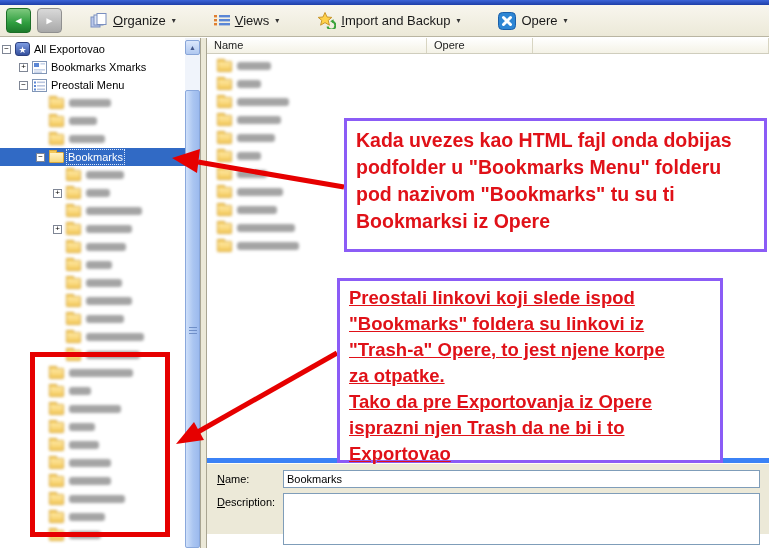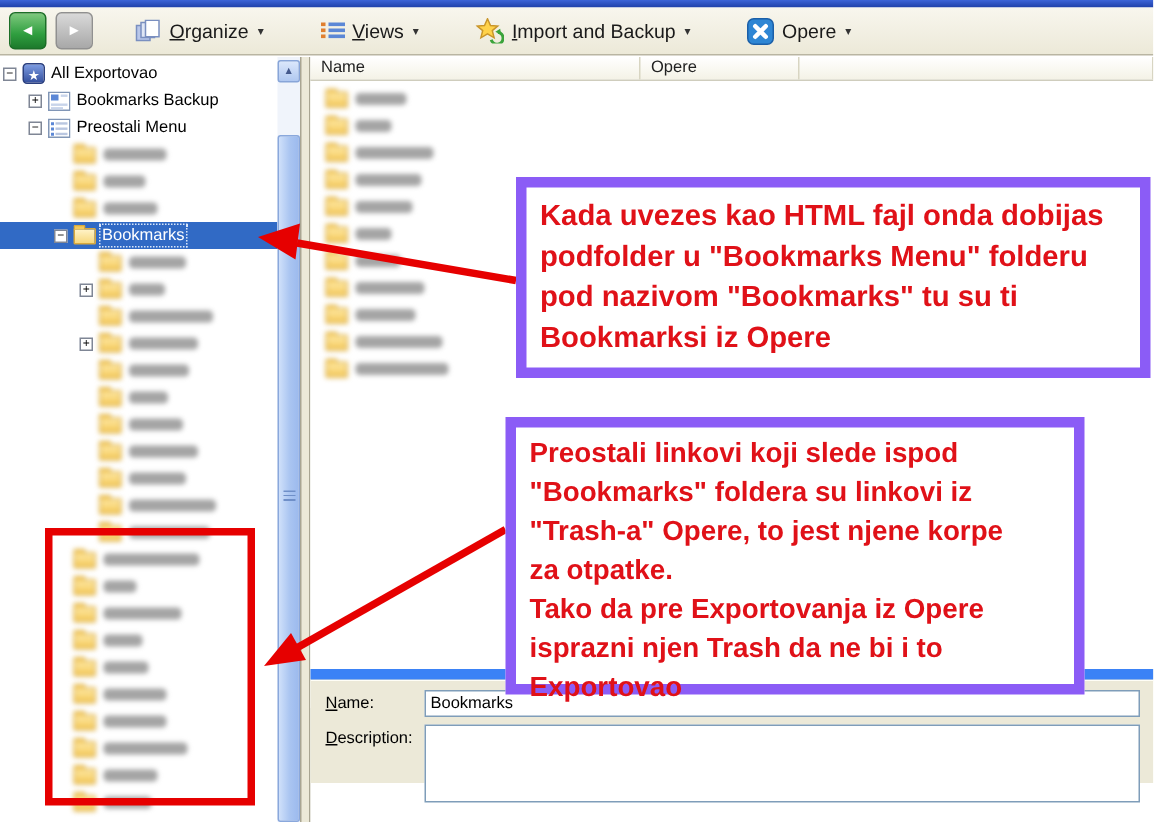--- a/index.html
+++ b/index.html
@@ -56,34 +56,34 @@
   .splitter{position:absolute;left:200px;top:0;width:7px;height:510px;background:#ece9d8;
     border-left:1px solid #a9a592;border-right:1px solid #a9a592;box-sizing:border-box;}
   .rightside{position:absolute;left:207px;top:0;width:562px;height:510px;background:#fff;}
   .listhdr{position:absolute;left:0;top:0;width:562px;height:16px;
     background:linear-gradient(#ffffff,#f4f2e6);border-bottom:1px solid #cfcdbd;
     display:flex;box-sizing:border-box;font-size:11px;color:#222;}
   .listhdr .cell{padding:1px 0 0 7px;border-right:1px solid #d8d5c2;box-sizing:border-box;}
   .listbody{position:absolute;left:0;top:16px;width:562px;height:418px;background:#fff;
     overflow:hidden;padding-top:3px;box-sizing:border-box;}
   .listrow{height:18px;display:flex;align-items:center;padding-left:10px;gap:6px;}
-  .details{position:absolute;left:0;top:408px;width:562px;height:76px;background:#ece9d8;
-    border-top:7px solid #3b82f6;box-shadow:inset 0 1px 0 #fffef6;box-sizing:border-box;}
+  .details{position:absolute;left:0;top:420px;width:562px;height:76px;background:#ece9d8;
+    border-top:5px solid #3b82f6;box-shadow:inset 0 1px 0 #fffef6;box-sizing:border-box;}
   .details .row{position:absolute;left:10px;display:flex;align-items:flex-start;}
   .details label{width:66px;padding-top:3px;font-size:11px;color:#000;}
   .details label u{text-decoration:underline;}
   .xpinput{width:477px;height:18px;border:1px solid #7f9db9;background:#fff;
     font-family:"Liberation Sans",sans-serif;font-size:11px;padding:1px 3px;box-sizing:border-box;}
   .xptext{width:477px;height:52px;border:1px solid #7f9db9;background:#fff;resize:none;
     font-family:"Liberation Sans",sans-serif;font-size:11px;box-sizing:border-box;}
   
-  .note{position:absolute;background:#fff;border:7px solid #8b5cf6;box-sizing:border-box;
+  .note{position:absolute;background:#fff;border:3px solid #8b5cf6;box-sizing:border-box;
     color:#e01118;font-weight:bold;white-space:pre;z-index:50;}
   .note1{left:344px;top:118px;width:423px;height:134px;font-size:19.5px;line-height:27px;padding:6px 0 0 9px;}
-  .note2{left:337px;top:278px;width:386px;height:185px;font-size:18.5px;line-height:26px;padding:4px 0 0 9px;}
+  .note2{left:337px;top:278px;width:386px;height:185px;font-size:18.5px;line-height:26px;padding:4px 0 0 9px;text-decoration:underline;}
   .redrect{position:absolute;left:30px;top:352px;width:140px;height:185px;
     border:5px solid #e60000;box-sizing:border-box;z-index:40;}
   .overlay{position:absolute;left:0;top:0;width:769px;height:548px;pointer-events:none;z-index:45;}
 </style>
 </head>
 <body>
 
 <div class="window">
 
   <div class="titlestrip"></div>
@@ -158,21 +158,21 @@
           <span class="expander">+</span>
           <span style="display: flex;">
             <svg width="15" height="13">
               <rect x="0.5" y="0.5" width="14" height="12" fill="#fff" stroke="#8196b6"></rect>
               <rect x="2" y="2" width="5" height="4" fill="#5b87d6"></rect>
               <rect x="8.5" y="2" width="4.5" height="1.6" fill="#c8d4ea"></rect>
               <rect x="2" y="8" width="11" height="1.6" fill="#c8d4ea"></rect>
               <rect x="2" y="10.4" width="8" height="1.6" fill="#c8d4ea"></rect>
             </svg>
           </span>
-          <span class="lbl">Bookmarks Backup</span>
+          <span class="lbl">Bookmarks Xmarks</span>
         </div>
         <div class="treerow" style="padding-left: 19px;">
           <span class="expander">−</span>
           <span style="display: flex;">
             <svg width="15" height="13">
               <rect x="0.5" y="0.5" width="14" height="12" fill="#fff" stroke="#8196b6"></rect>
               <rect x="2" y="2.5" width="2" height="2" fill="#5b87d6"></rect>
               <rect x="5" y="2.5" width="8" height="1.6" fill="#b9c6e0"></rect>
               <rect x="2" y="6" width="2" height="2" fill="#5b87d6"></rect>
               <rect x="5" y="6" width="8" height="1.6" fill="#b9c6e0"></rect>

